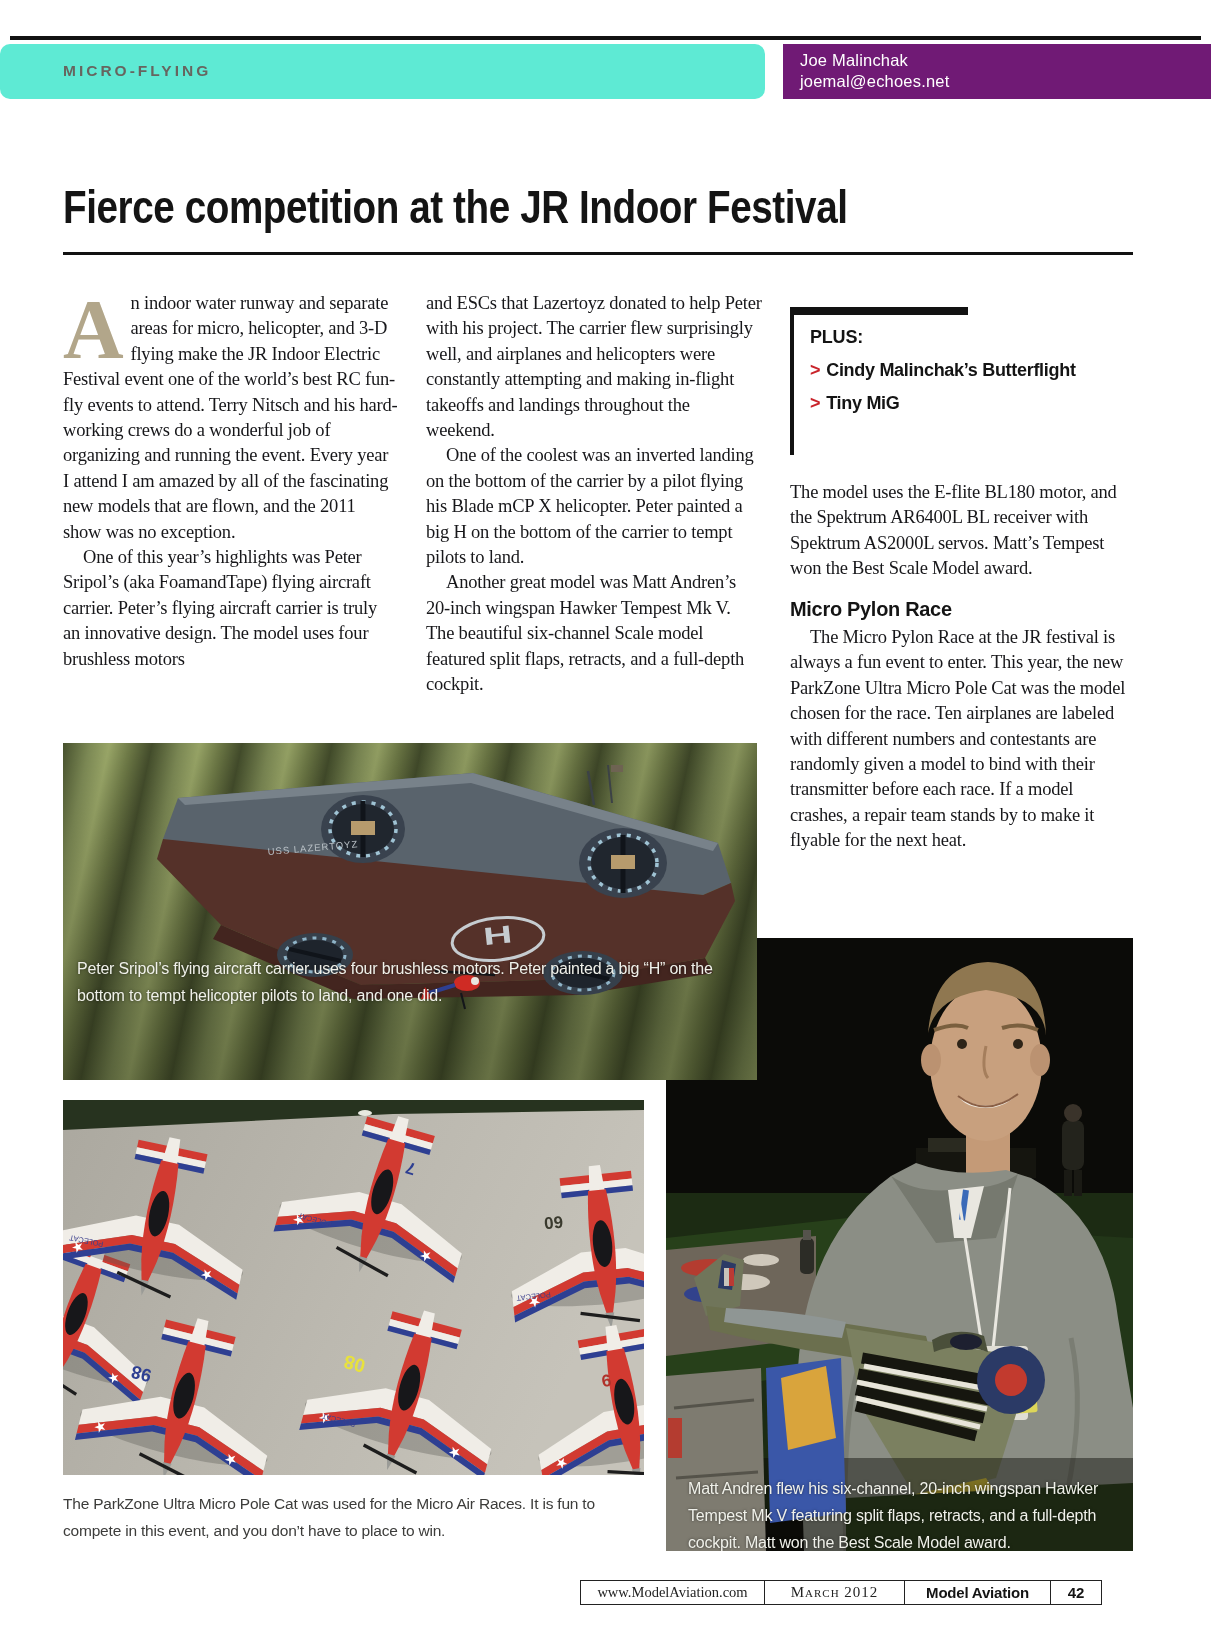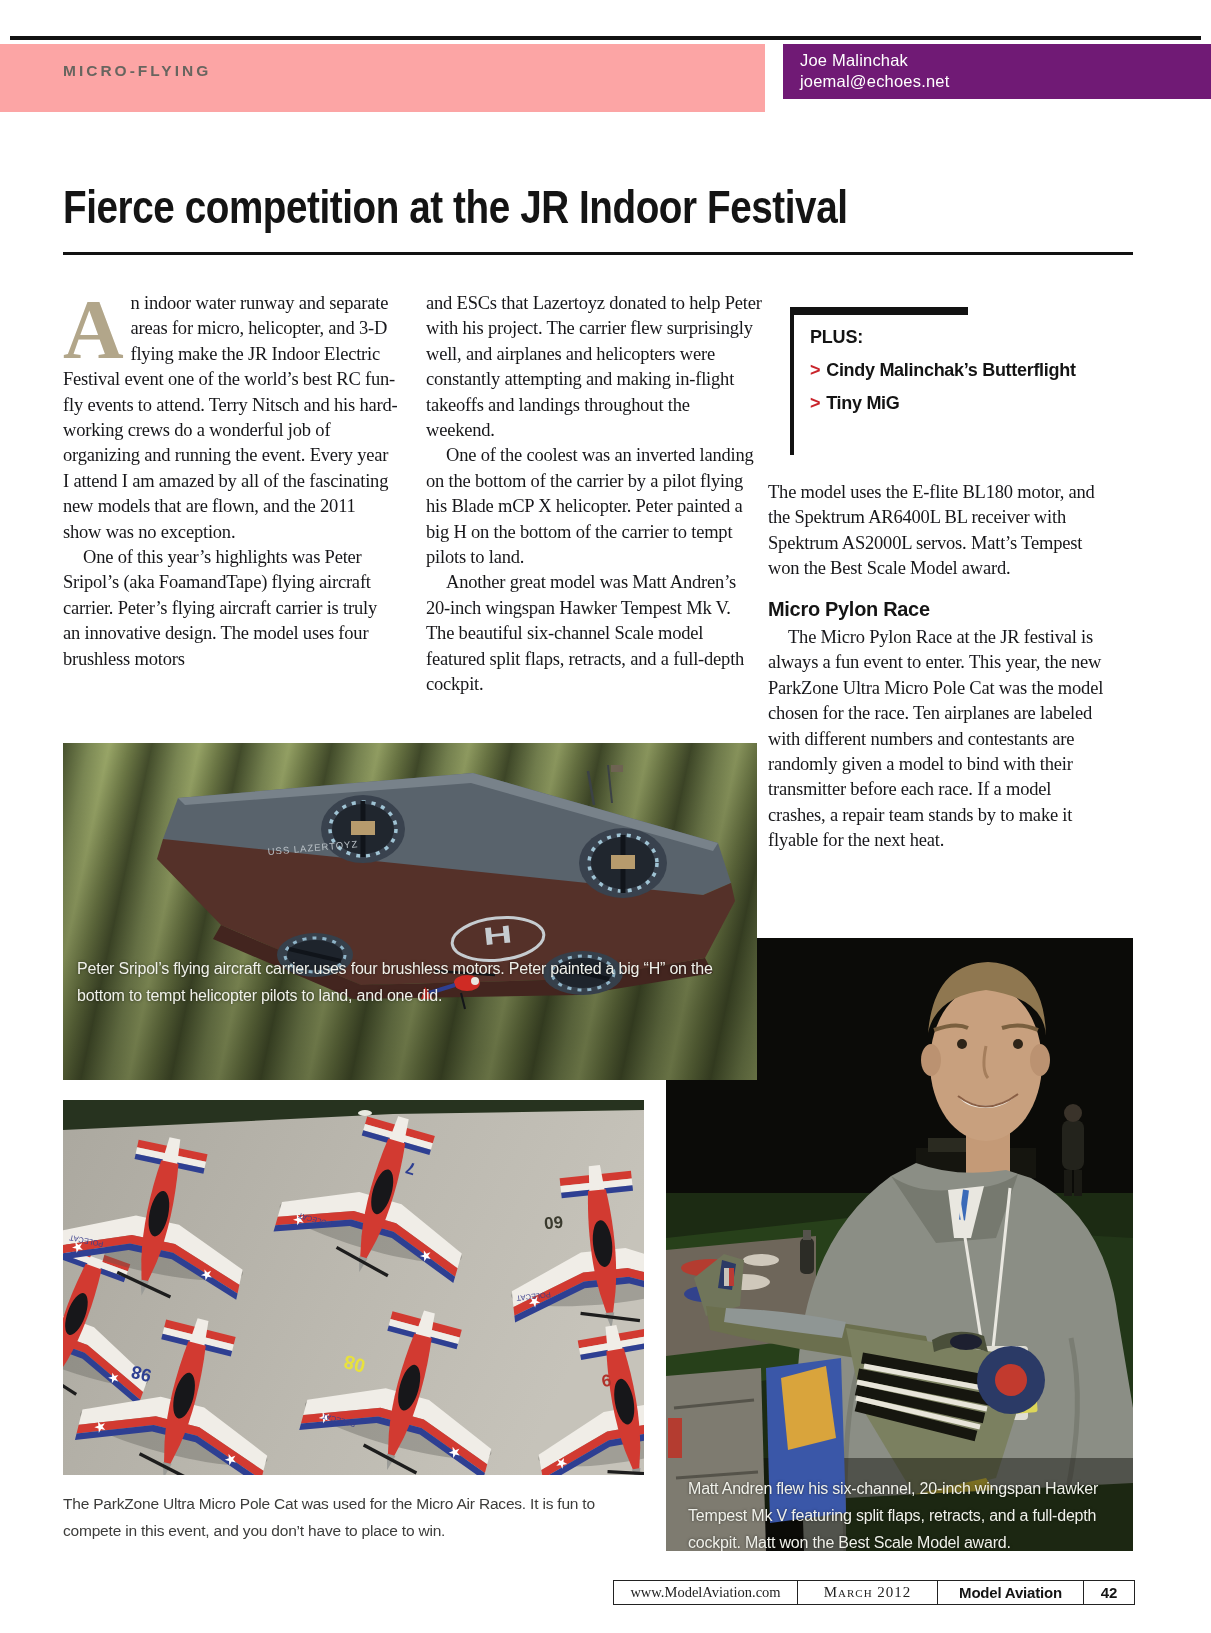--- a/index.html
+++ b/index.html
@@ -4,39 +4,39 @@
 <style>
   html,body{margin:0;padding:0;background:#e8e8e8;}
   .page{
     position:relative;width:1211px;height:1633px;margin:0 auto;
     background:#ffffff;overflow:hidden;
     font-family:"Liberation Serif",serif;color:#1c1c1e;
   }
   .abs{position:absolute;}
   
   .top-rule{left:10px;top:36px;width:1191px;height:4px;background:#121212;}
-  .tag-bar{left:0;top:44px;width:765px;height:68px;background:#fca5a5;}
+  .tag-bar{left:0;top:44px;width:765px;height:55px;background:#5eead4;border-radius:10px;}
   .tag{position:absolute;left:63px;top:18px;font-family:"Liberation Sans",sans-serif;
        font-size:15.5px;font-weight:bold;letter-spacing:3px;color:#67655f;}
   .author-box{left:783px;top:44px;width:428px;height:55px;background:#701a75;
        font-family:"Liberation Sans",sans-serif;color:#ffffff;}
   .author-box .ln{margin-left:17px;font-size:16.5px;line-height:21px;letter-spacing:.2px;}
   .author-box .ln:first-child{margin-top:6px;}
   
   .title{left:63px;top:180px;margin:0;font-family:"Liberation Sans",sans-serif;
        font-size:46px;font-weight:bold;letter-spacing:-.5px;color:#141414;
        white-space:nowrap;transform:scaleX(.84);transform-origin:left center;}
   .title-rule{left:63px;top:252px;width:1070px;height:2.5px;background:#121212;}
   
   .col{font-size:18.5px;line-height:25.4px;letter-spacing:-.2px;color:#17171a;text-align:left;}
   .col p{margin:0;}
   .col p.ind{text-indent:20px;}
   .col1{left:63px;top:291px;width:335px;}
   .col2{left:426px;top:291px;width:336px;}
-  .col3{left:768px;top:480px;width:338px;}
+  .col3{left:790px;top:480px;width:338px;}
   .dropcap{float:left;font-size:84px;line-height:70px;font-weight:bold;
        color:#b2a68a;margin:4px 7px 0 0;font-family:"Liberation Serif",serif;}
   .sec-head{margin:14px 0 4px 0;font-family:"Liberation Sans",sans-serif;
        font-size:21px;font-weight:bold;letter-spacing:-.3px;color:#141414;
        transform:scaleX(.95);transform-origin:left center;}
   
   .plus-box{left:790px;top:307px;width:310px;}
   .plus-topbar{position:absolute;left:0;top:0;width:178px;height:8px;background:#121212;}
   .plus-body{position:absolute;left:0;top:8px;border-left:4px solid #121212;
        padding:12px 0 0 16px;height:128px;font-family:"Liberation Sans",sans-serif;}
@@ -51,21 +51,21 @@
        font-size:16px;line-height:27px;letter-spacing:-.2px;color:#f0f1ea;
        text-shadow:0 0 3px rgba(0,0,0,.55);}
   .photo1{left:63px;top:743px;width:694px;height:337px;z-index:2;}
   .photo3{left:666px;top:938px;width:467px;height:613px;z-index:1;}
   .photo2{left:63px;top:1100px;width:581px;height:375px;}
   .cap1{left:14px;top:212px;width:648px;}
   .cap3{left:22px;top:537px;width:426px;}
   .cap2-below{left:63px;top:1490px;width:590px;font-family:"Liberation Sans",sans-serif;
        font-size:15.5px;line-height:27px;letter-spacing:-.2px;color:#3c3c3a;}
   
-  .footer{left:613px;top:1580px;width:520px;height:23px;border:1.5px solid #222;
+  .footer{left:580px;top:1580px;width:520px;height:23px;border:1.5px solid #222;
        display:flex;align-items:center;box-sizing:content-box;}
   .fcell{height:100%;display:flex;align-items:center;justify-content:center;
        border-right:1.5px solid #222;box-sizing:border-box;}
   .fcell:last-child{border-right:none;}
   .f-url{width:184px;font-family:"Liberation Serif",serif;font-size:14.5px;color:#222;}
   .f-date{width:140px;font-family:"Liberation Serif",serif;font-size:15px;
        font-variant:small-caps;letter-spacing:1px;color:#222;}
   .f-mag{width:146px;font-family:"Liberation Sans",sans-serif;font-size:15px;
        font-weight:bold;letter-spacing:-.2px;color:#141414;}
   .f-page{width:50px;font-family:"Liberation Sans",sans-serif;font-size:15px;

